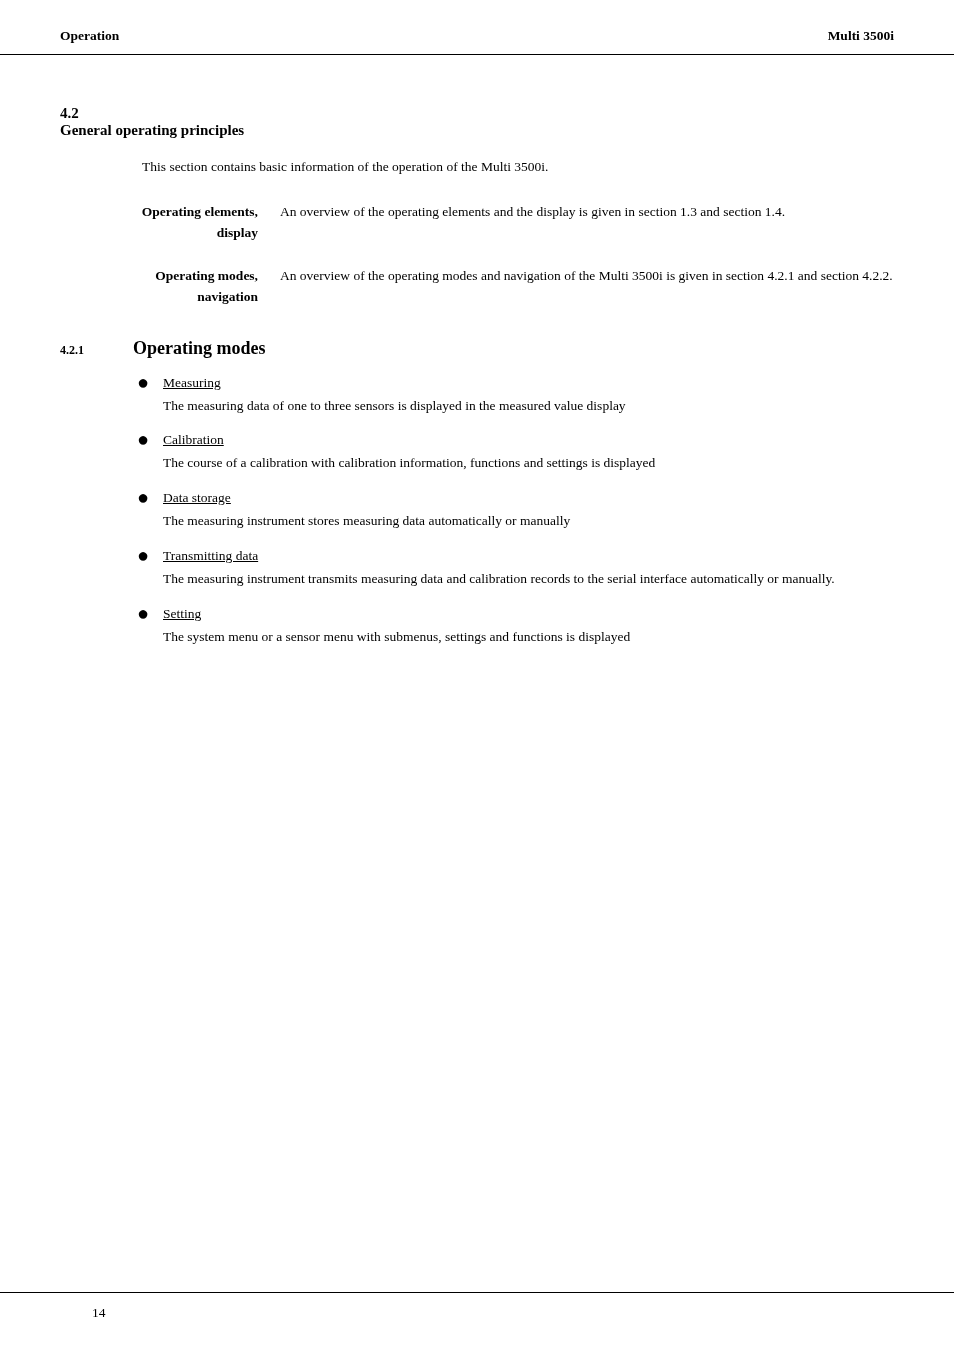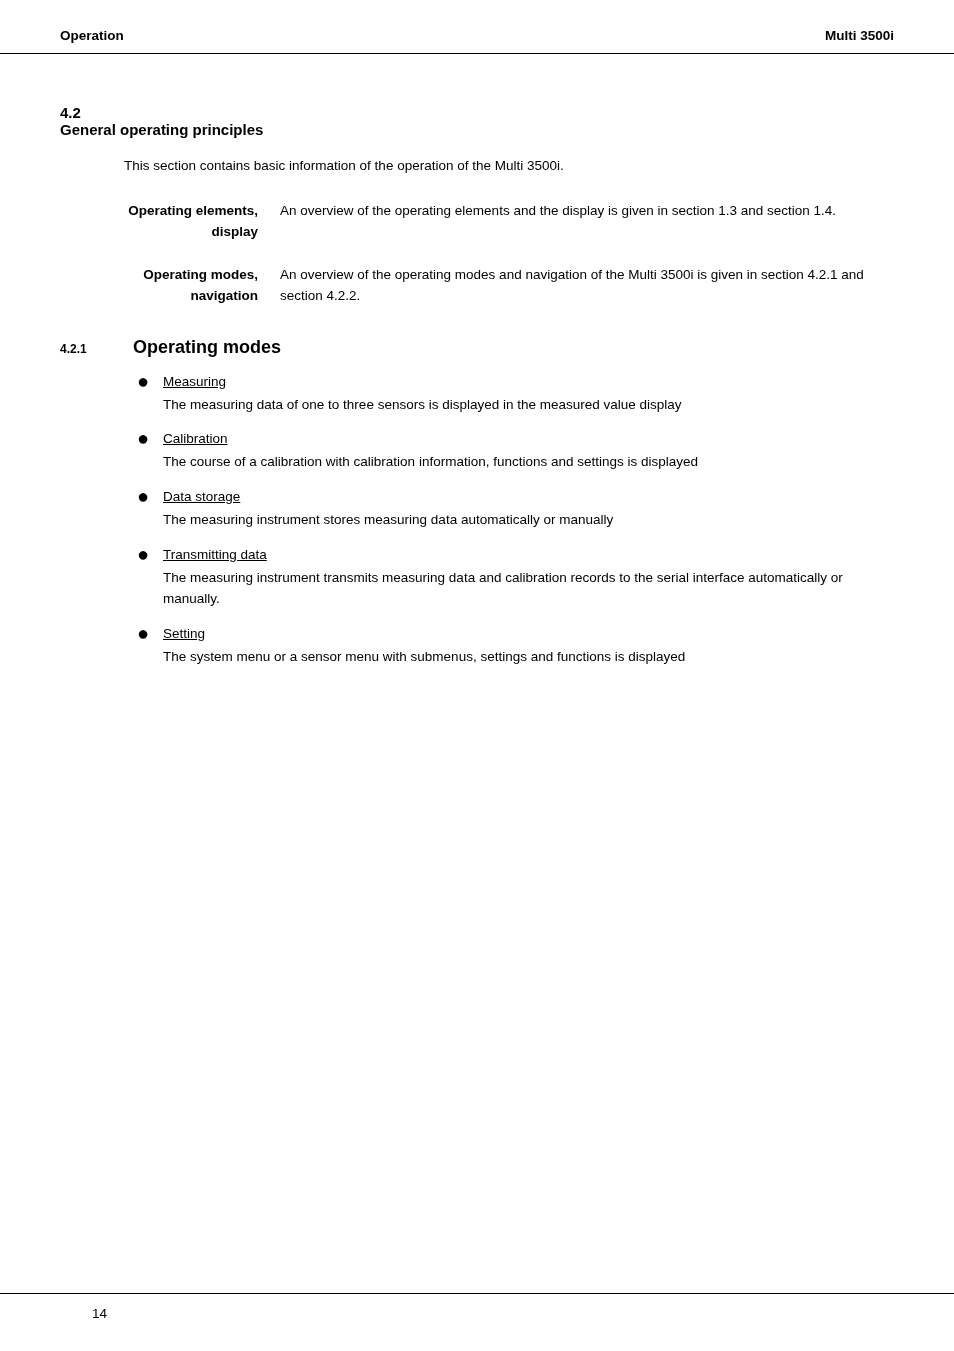--- a/index.html
+++ b/index.html
@@ -17,20 +17,21 @@
       min-height: 1351px;
       position: relative;
     }
 
     .page {
       width: 954px;
       min-height: 1351px;
       background: #ffffff;
       padding: 0;
       position: relative;
+      font-family: Liberation Serif, serif;
     }
 
     
     .header {
       display: flex;
       justify-content: space-between;
       align-items: flex-start;
       padding: 28px 60px 10px 60px;
       border-bottom: 1.5px solid #000;
     }
@@ -103,21 +104,21 @@
       min-width: 55px;
     }
 
     .subsection-title {
       font-size: 18px;
       font-weight: bold;
     }
 
     
     .intro-paragraph {
-      margin-left: 64px;
+      margin-left: 82px;
       margin-bottom: 24px;
       font-size: 13.5px;
       line-height: 1.55;
     }
 
     
     .labeled-section {
       display: flex;
       margin-bottom: 22px;
     }

